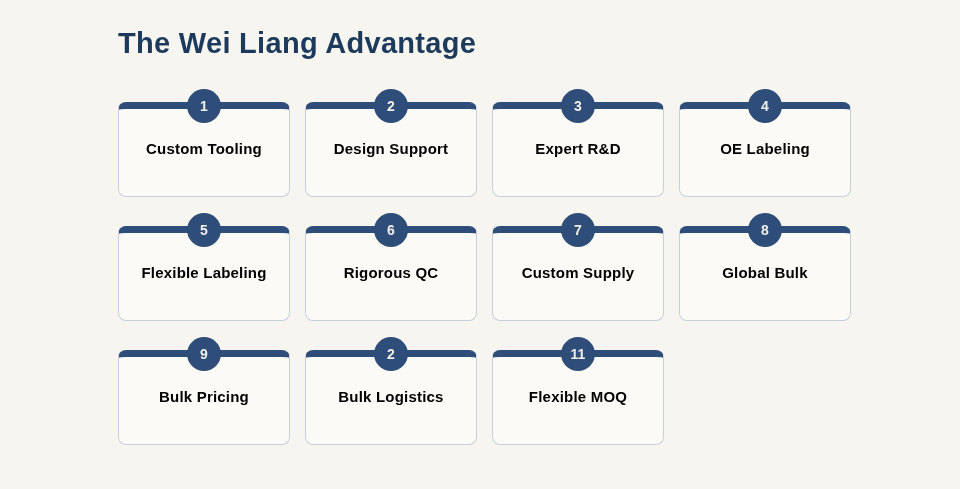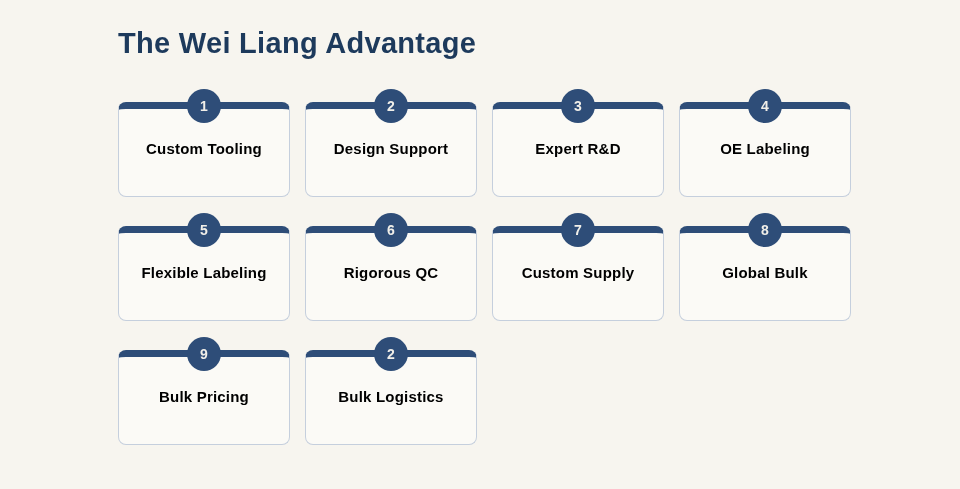--- a/index.html
+++ b/index.html
@@ -138,16 +138,22 @@
       <div class="card-label">Bulk Pricing</div>
     </div>
 
     <div class="card">
       <div class="badge">
           <span>2</span>
         </div>
       <div class="card-label">Bulk Logistics</div>
     </div>
 
+    <div class="card">
+      <div class="badge">
+          <span>11</span>
+        </div>
+      <div class="card-label">Flexible MOQ</div>
+    </div>
 
 
   </div>
 </div>
 
 </body></html>

